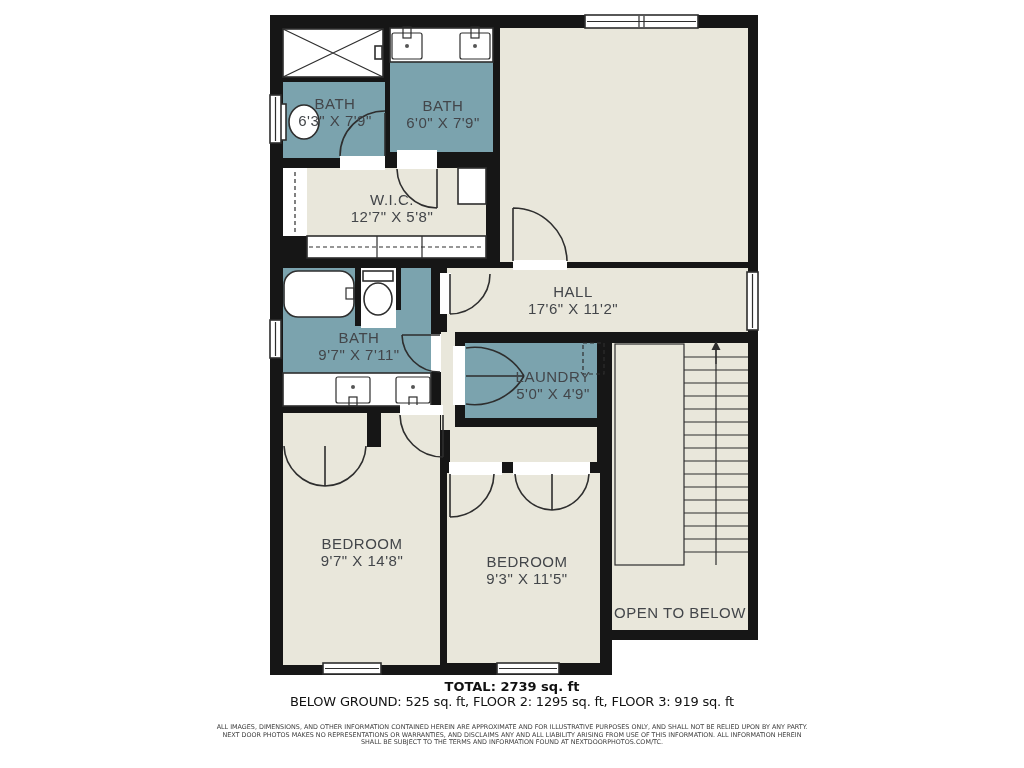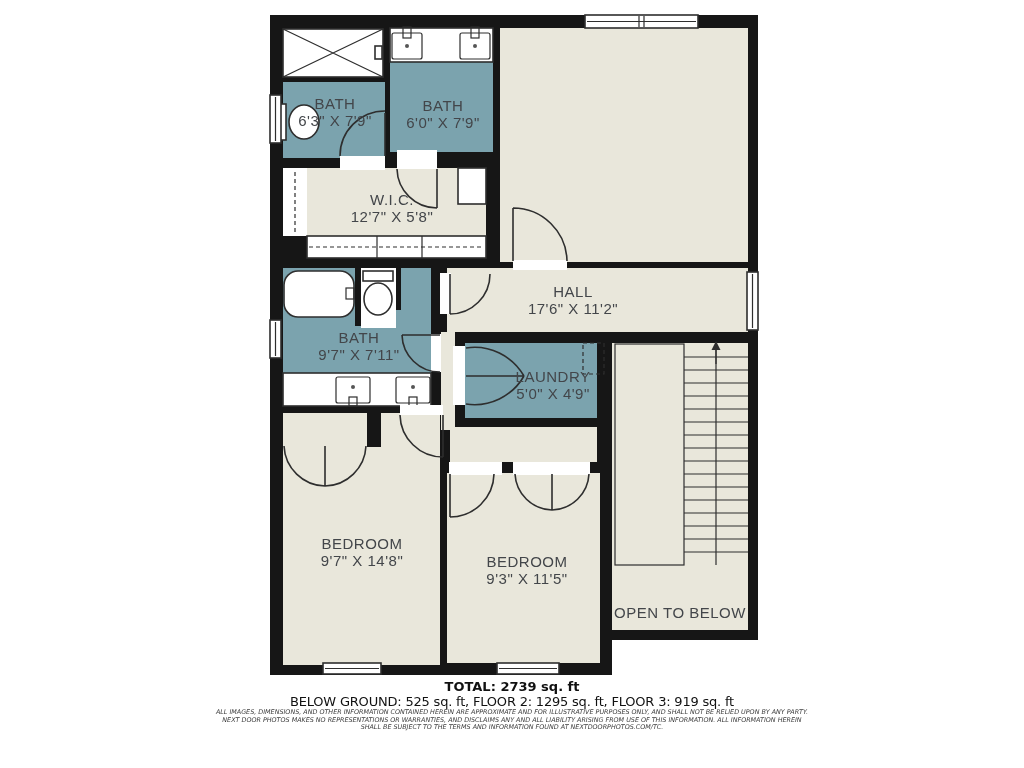--- a/index.html
+++ b/index.html
@@ -14,21 +14,21 @@
   .s{stroke:var(--line);stroke-width:1.6;fill:none;}
   .sf{stroke:var(--line);stroke-width:1.6;fill:#ffffff;}
   .s-thin{stroke:var(--line);stroke-width:1.2;fill:none;}
   .dash{stroke-dasharray:4 3;}
   .room-label{position:absolute;transform:translate(-50%,-50%);text-align:center;
      color:var(--label);font-size:15px;letter-spacing:.5px;line-height:17px;white-space:nowrap;}
   #footer{position:absolute;left:0;top:679px;width:1024px;text-align:center;color:#111;
      font-family:"DejaVu Sans",sans-serif;}
   .ft-total{font-size:13px;font-weight:bold;line-height:15px;}
   .ft-line{font-size:13px;line-height:15px;letter-spacing:-0.2px;}
-  .ft-disc{font-size:6.4px;line-height:7.6px;color:#3b3b3b;margin-top:0;letter-spacing:0;font-style:italic;}
+  .ft-disc{font-size:6.4px;line-height:7.6px;color:#3b3b3b;margin-top:15px;letter-spacing:0;}
 </style>
 </head>
 <body>
 
 <div id="stage">
 
 <svg width="1024" height="679" viewBox="0 0 1024 679">
 
   <rect class="f-wall" x="270" y="15" width="488" height="660"></rect>
   <rect x="612" y="640" width="150" height="36" fill="#ffffff"></rect>

